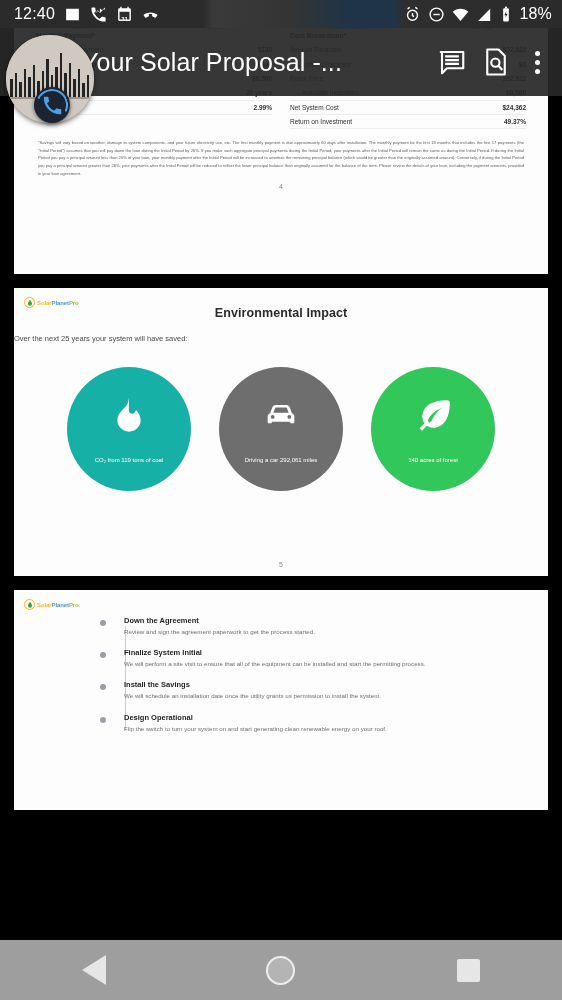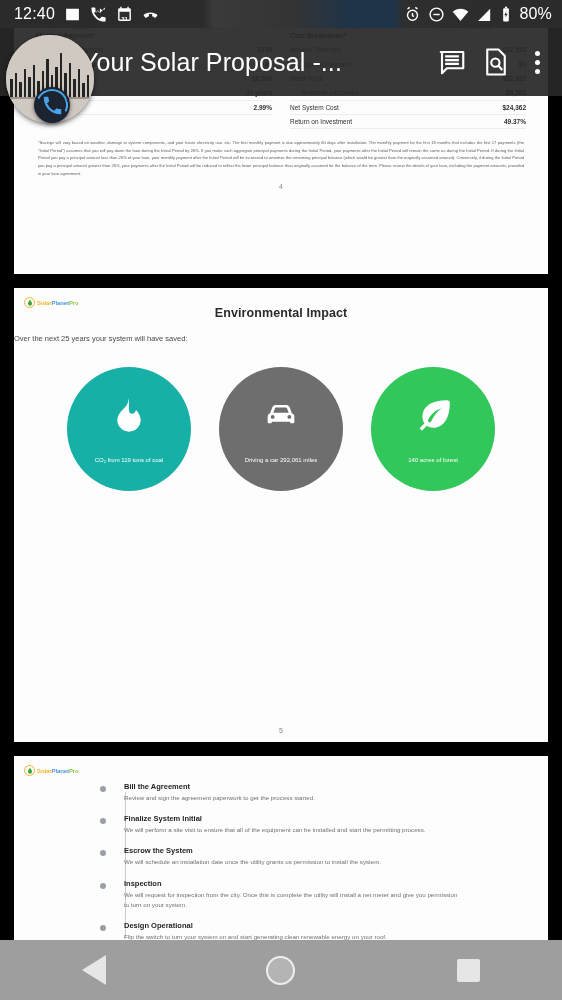--- a/index.html
+++ b/index.html
@@ -72,21 +72,21 @@
   .bar { position: absolute; bottom: 10px; }
   #fin-tables { display: flex; padding: 0 22px; gap: 18px; font-size: 6.5px; color: #2f2f2f; }
   .fin-col { flex: 1; }
   .fin-head { font-weight: bold; font-size: 6.8px; color: #222; margin-bottom: 4px; }
   .fin-row { display: flex; justify-content: space-between; padding: 3.2px 0; border-bottom: .5px solid #ededed; }
   .fin-row .v { font-weight: bold; }
   .fin-row.ind .k { padding-left: 8px; }
   #fine-print { padding: 10px 24px 0; font-size: 4.1px; line-height: 1.85; color: #5d5d5d; text-align: justify; }
 
   
-  #page5 { height: 454px; }
+  #page5 { height: 288px; }
   .logo { position: absolute; left: 10px; top: 8px; width: 72px; height: 13px; display: flex; align-items: center; gap: 2px; }
   .logo-mark { width: 11px; height: 11px; border-radius: 50%; border: 1px solid #f0b429; display:flex; align-items:center; justify-content:center; }
   .logo-mark svg { width: 8px; height: 8px; fill: #3ca53c; }
   .logo-txt { font-size: 6px; font-weight: bold; letter-spacing: -.1px; }
   .logo-txt .a { color: #f0b429; } .logo-txt .b { color: #4b9bd6; } .logo-txt .c { color: #8dc63f; }
   .pg-title { text-align: center; font-size: 12.5px; font-weight: bold; color: #2b2b2b; padding-top: 18px; letter-spacing: .1px; }
   .pg-sub { text-align: left; font-size: 7.5px; color: #4c4c4c; padding-top: 14px; }
   #circles { display: flex; justify-content: center; gap: 28px; padding-top: 24px; }
   .circle { width: 124px; height: 124px; border-radius: 50%; display: flex; flex-direction: column; align-items: center; justify-content: center; color: #fff; }
   .circle svg { width: 40px; height: 40px; fill: #fff; }
@@ -241,37 +241,32 @@
             </svg>
         </span>
         <span class="logo-txt">
           <span class="a">Solar</span><span class="b">Planet</span><span class="c">Pro</span>
         </span>
       </div>
       <div id="steps">
         <div id="steps-line"></div>
       <div class="step">
             <span class="step-dot"></span>
-            <div class="step-title">Bill the Agreement</div>
+            <div class="step-title">Down the Agreement</div>
             <div class="step-desc">Review and sign the agreement paperwork to get the process started.</div>
           </div>
           <div class="step">
             <span class="step-dot"></span>
             <div class="step-title">Finalize System Initial</div>
             <div class="step-desc">We will perform a site visit to ensure that all of the equipment can be installed and start the permitting process.</div>
           </div>
           <div class="step">
             <span class="step-dot"></span>
-            <div class="step-title">Escrow the System</div>
+            <div class="step-title">Install the Savings</div>
             <div class="step-desc">We will schedule an installation date once the utility grants us permission to install the system.</div>
-          </div>
-          <div class="step">
-            <span class="step-dot"></span>
-            <div class="step-title">Inspection</div>
-            <div class="step-desc">We will request for inspection from the city. Once this is complete the utility will install a net meter and give you permission to turn on your system.</div>
           </div>
           <div class="step">
             <span class="step-dot"></span>
             <div class="step-title">Design Operational</div>
             <div class="step-desc">Flip the switch to turn your system on and start generating clean renewable energy on your roof.</div>
           </div>
         </div>
     </div>
 
   </div>
@@ -325,21 +320,21 @@
             <path d="M20 4v17H3L20 4z"></path>
           </svg>
       </span>
       <span class="st-ico" style="width:12px;">
         <svg viewBox="0 0 14 24">
             <rect x="3" y="3" width="8" height="19" rx="1.5"></rect>
             <rect x="5.5" y="1" width="3" height="2"></rect>
             <path d="M7.6 7l-3 6h2.2l-.6 4 3-6.2H7z" fill="#2b2b2b"></path>
           </svg>
       </span>
-      <span class="batt-txt">80%</span>
+      <span class="batt-txt">18%</span>
     </div>
   </div>
 
   <div id="top-bar">
     <div id="doc-title">Your Solar Proposal -...</div>
     <div class="tb-btn">
       <svg viewBox="0 0 24 24">
           <path d="M3 4h18v13H8l-4 4V4z" stroke-linejoin="round"></path>
           <path d="M6.5 7.5h11M6.5 10.5h11M6.5 13.5h11"></path>
         </svg>

